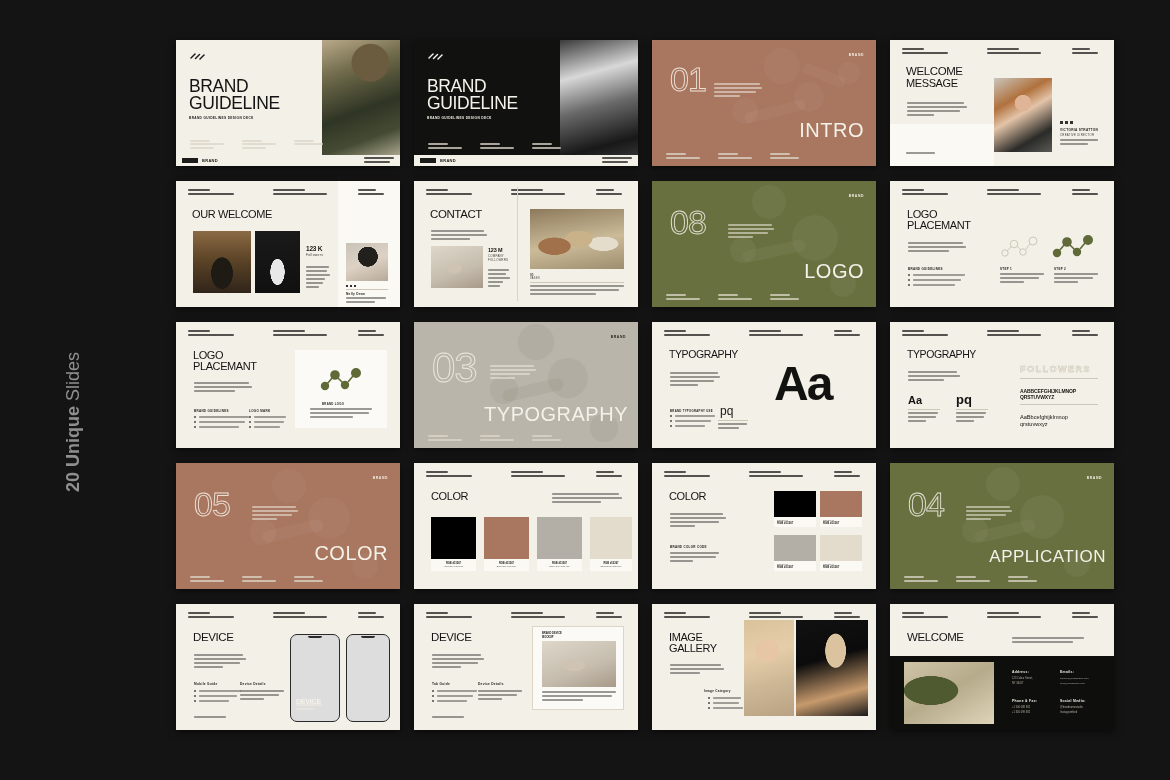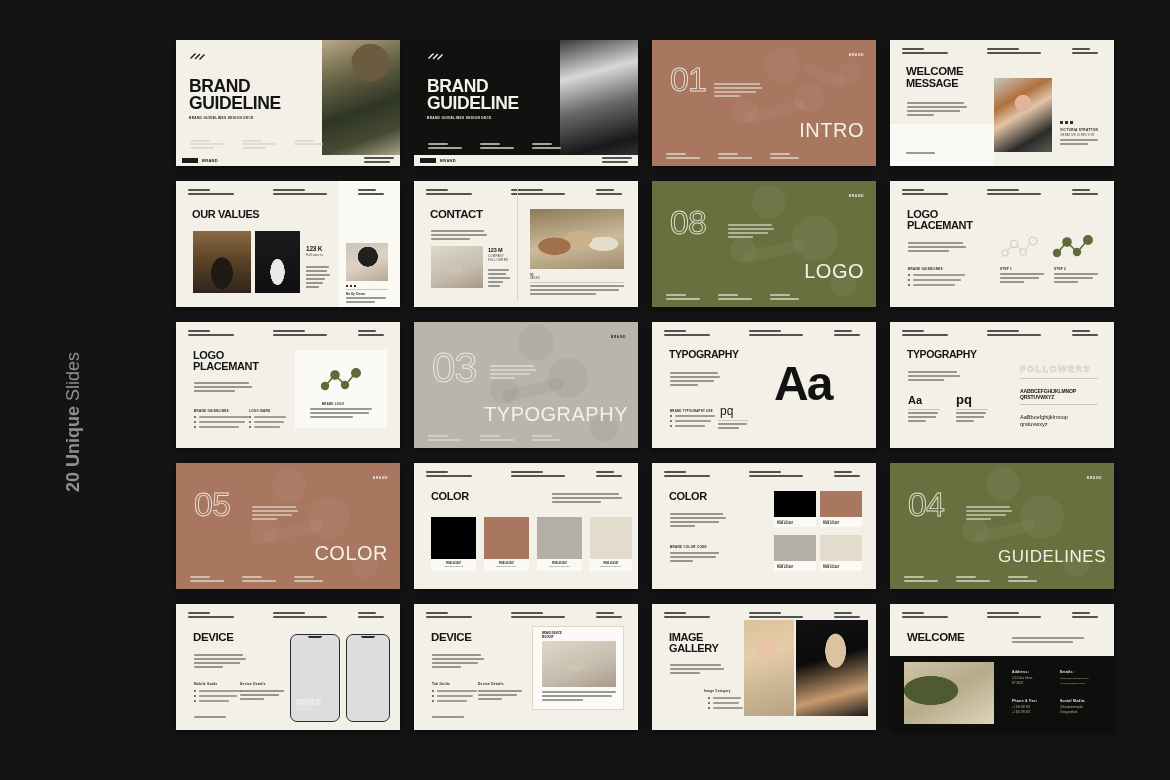--- a/index.html
+++ b/index.html
@@ -36,21 +36,21 @@
   
   .hdr { position: absolute; top: 8px; left: 12px; right: 12px;
     display: flex; justify-content: space-between; }
   .hdr .blk { width: 54px; }
   .micro { display: block; background: #2a2a28; height: 2px; border-radius: 1px;
            margin-bottom: 1.5px; opacity: .8; }
   .micro.w60 { width: 60%; } .micro.w85 { width: 85%; } .micro.w40 { width: 40%; }
   .micro.w100 { width: 100%; } .micro.w70 { width: 70%; }
   .micro.lt { background: #cfc9bd; opacity: .75; }
 
-  .ttl { position: absolute; font-weight: 700; color: #141414;
+  .ttl { position: absolute; font-weight: 400; color: #141414;
          letter-spacing: -.4px; line-height: 1.02; }
   .ttl.white { color: #f5f2ea; }
 
   .para { position: absolute; }
   .pline { height: 1.6px; background: #4b4a45; opacity: .55; margin-bottom: 2.4px;
            border-radius: .8px; }
   .pline.lt { background: #efeae0; opacity: .55; }
   .pline.w95{width:95%} .pline.w88{width:88%} .pline.w80{width:80%}
   .pline.w70{width:70%} .pline.w55{width:55%} .pline.w45{width:45%} .pline.w100{width:100%}
 
@@ -321,21 +321,21 @@
           </div>
         <div class="blk">
             <i class="micro w60"></i>
             <i class="micro w100"></i>
           </div>
         <div class="blk" style="width:30px">
             <i class="micro w60"></i>
             <i class="micro w85"></i>
           </div>
       </div>
-      <div class="ttl" style="left:16px;top:28px;font-size:11px">OUR VALUES</div>
+      <div class="ttl" style="left:16px;top:28px;font-size:11px">OUR WELCOME</div>
       <div class="photo ph-vase-dk" style="left:17px;top:50px;width:58px;height:62px"></div>
       <div class="photo ph-vase-wh" style="left:79px;top:50px;width:45px;height:62px"></div>
       <div class="num-big" style="left:130px;top:64px;font-size:6.5px">123 K</div>
       <div class="num-sm" style="left:130px;top:72px;font-size:3.4px;text-transform:none">Followers</div>
       <div class="para" style="left:130px;top:85px;width:24px">
         <div class="pline w95"></div>
           <div class="pline w88"></div>
           <div class="pline w100"></div>
         <div class="pline w80"></div>
           <div class="pline w70"></div>
@@ -843,21 +843,21 @@
         <div class="bar" style="left:84px;top:62px;width:62px;height:12px;transform:rotate(-13deg)"></div>
       </div>
       <div class="brandtag">BRAND</div>
       <div class="bignum" style="left:18px;top:22px;font-size:34px">04</div>
       <div class="para" style="left:76px;top:43px;width:46px">
         <div class="pline lt w95"></div>
           <div class="pline lt w100"></div>
           <div class="pline lt w88"></div>
           <div class="pline lt w55"></div>
       </div>
-      <div class="bigword" style="right:8px;bottom:22px;font-size:17px">GUIDELINES</div>
+      <div class="bigword" style="right:8px;bottom:22px;font-size:17px">APPLICATION</div>
       <div class="footcols" style="bottom:6px">
         <div class="fcol">
             <i class="micro lt w60"></i>
             <i class="micro lt w100"></i>
           </div>
         <div class="fcol">
             <i class="micro lt w60"></i>
             <i class="micro lt w100"></i>
           </div>
         <div class="fcol">

